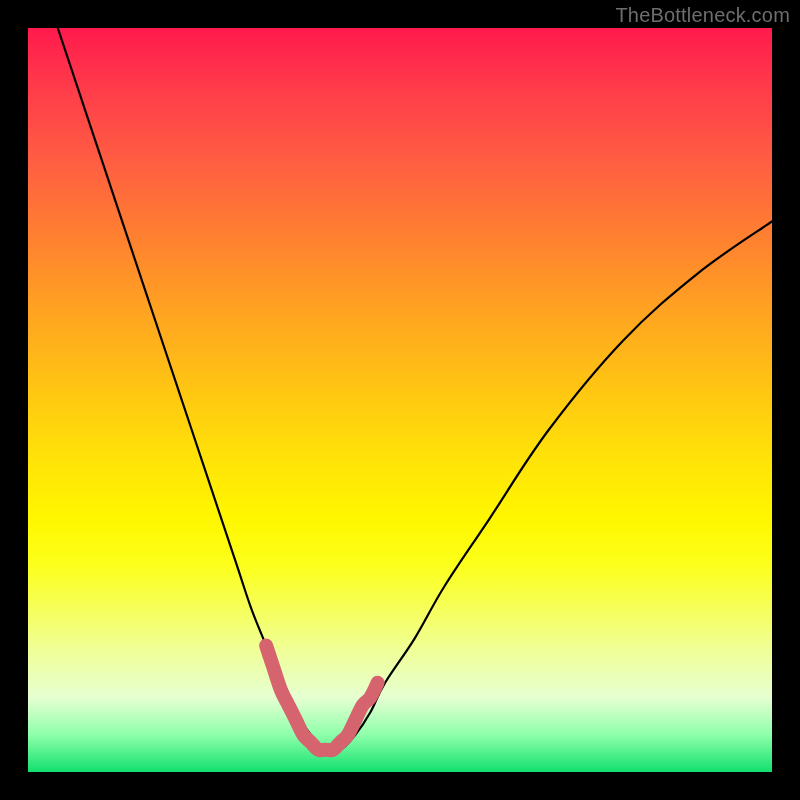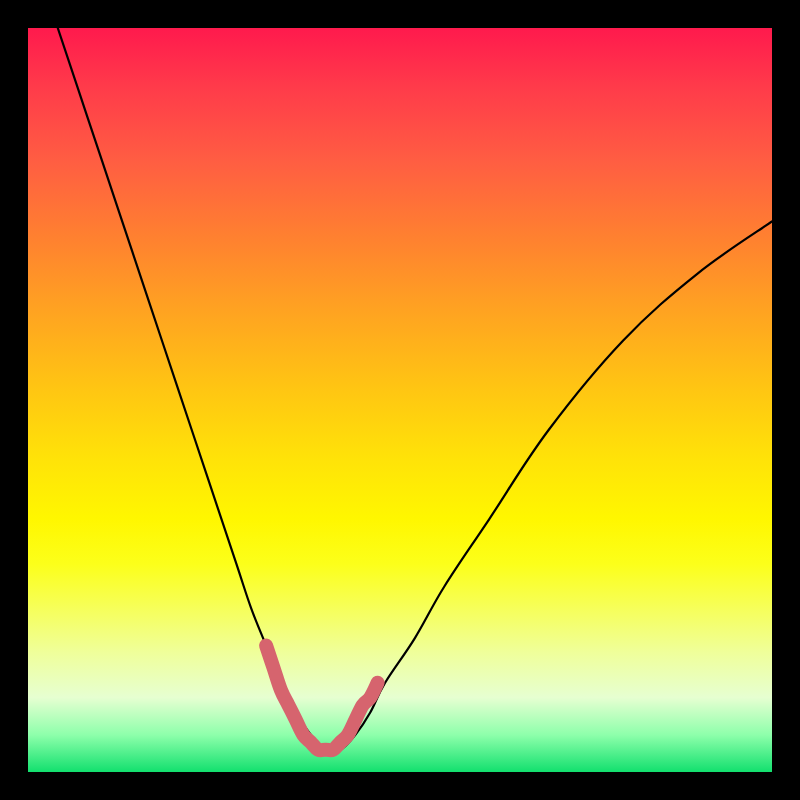--- a/index.html
+++ b/index.html
@@ -58,20 +58,21 @@
     left: 0;
     width: 744px;
     height: 744px;
   }
 </style>
 </head>
 <body>
 
 <div class="frame">
 
+  <div class="watermark">TheBottleneck.com</div>
 
   <div class="plot-area">
     <svg class="curve" viewBox="0 0 744 744" preserveAspectRatio="none">
       <path id="curve-path" fill="none" stroke="#000000" stroke-width="2.2" stroke-linecap="round" stroke-linejoin="round" d="M 29.76 0 C 35.1168 16.070399999999996, 48.806400000000004 57.13919999999998, 59.52 89.27999999999997 C 70.2336 121.42079999999996, 78.5664 146.41919999999993, 89.28 178.55999999999995 C 99.9936 210.70079999999996, 108.3264 235.69919999999996, 119.04 267.84 C 129.7536 299.9808, 138.08640000000003 324.9792, 148.8 357.12 C 159.5136 389.2608, 167.8464 414.25919999999996, 178.56 446.4 C 189.27360000000002 478.5408, 200.28480000000002 511.57439999999997, 208.32000000000002 535.68 C 216.35520000000002 559.7855999999999, 217.8432 565.5887999999999, 223.2 580.3199999999999 C 228.55679999999998 595.0512, 232.72320000000002 604.1279999999999, 238.08 617.52 C 243.4368 630.912, 247.60320000000002 642.6672, 252.96 654.72 C 258.3168 666.7728000000001, 262.48319999999995 675.1056, 267.84 684.48 C 273.1968 693.8544, 277.3632 700.1039999999999, 282.72 706.8 C 288.07680000000005 713.496, 292.24320000000006 719.0015999999999, 297.6 721.68 C 302.9568 724.3584, 307.12319999999994 724.3584, 312.47999999999996 721.68 C 317.8368 719.0015999999999, 322.0032 713.496, 327.36 706.8 C 332.71680000000003 700.1039999999999, 336.8832 693.8544, 342.24 684.48 C 347.59680000000003 675.1056, 349.08480000000003 668.1120000000001, 357.12 654.72 C 365.1552 641.328, 376.1664 627.4896, 386.88 610.08 C 397.5936 592.6704000000001, 403.24800000000005 579.4272, 416.64000000000004 558 C 430.03200000000004 536.5728, 442.5312 519.1632, 461.28 491.03999999999996 C 480.02879999999993 462.91679999999997, 496.6943999999999 433.9008, 520.8 401.76 C 544.9055999999999 369.6192, 568.416 340.6032, 595.2 312.48 C 621.984 284.3568, 642.816 266.94719999999995, 669.6 245.51999999999998 C 696.384 224.09279999999998, 730.608 202.81440000000003, 744 193.44000000000005"></path>
       <path id="band-path" fill="none" stroke="#d6646e" stroke-width="14" stroke-linecap="round" stroke-linejoin="round" d="M 238.08 617.52 C 239.41920000000002 621.5376, 242.8416 631.8048, 245.52 639.84 C 248.19840000000002 647.8752000000001, 250.28160000000003 655.4639999999999, 252.96 662.16 C 255.6384 668.856, 257.72159999999997 671.6831999999999, 260.4 677.04 C 263.0784 682.3968, 265.16159999999996 686.5631999999999, 267.84 691.92 C 270.5184 697.2768, 272.60159999999996 702.7823999999999, 275.28 706.8 C 277.9584 710.8176, 280.0416 711.5616, 282.72 714.24 C 285.39840000000004 716.9184, 287.4816 720.3408, 290.16 721.68 C 292.83840000000004 723.0192, 294.9216 721.68, 297.6 721.68 C 300.27840000000003 721.68, 302.36159999999995 723.0192, 305.03999999999996 721.68 C 307.7184 720.3408, 309.80159999999995 716.9184, 312.47999999999996 714.24 C 315.1584 711.5616, 317.2416 710.8176, 319.92 706.8 C 322.5984 702.7823999999999, 324.6816 697.2768, 327.36 691.92 C 330.0384 686.5631999999999, 332.1216 681.0576, 334.8 677.04 C 337.4784 673.0224, 339.5616 673.6176, 342.24 669.6 C 344.9184 665.5824, 348.3408 657.3984, 349.68 654.72"></path>
     </svg>
   </div>
 
 </div>
 

